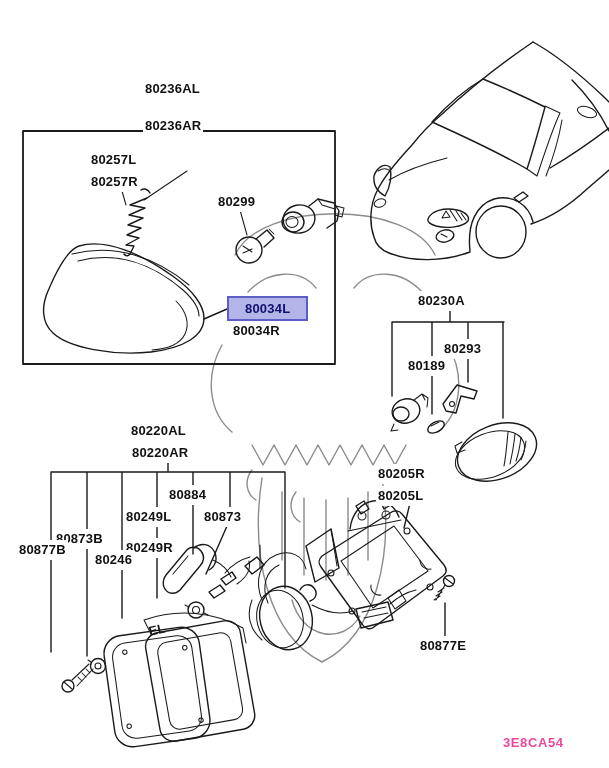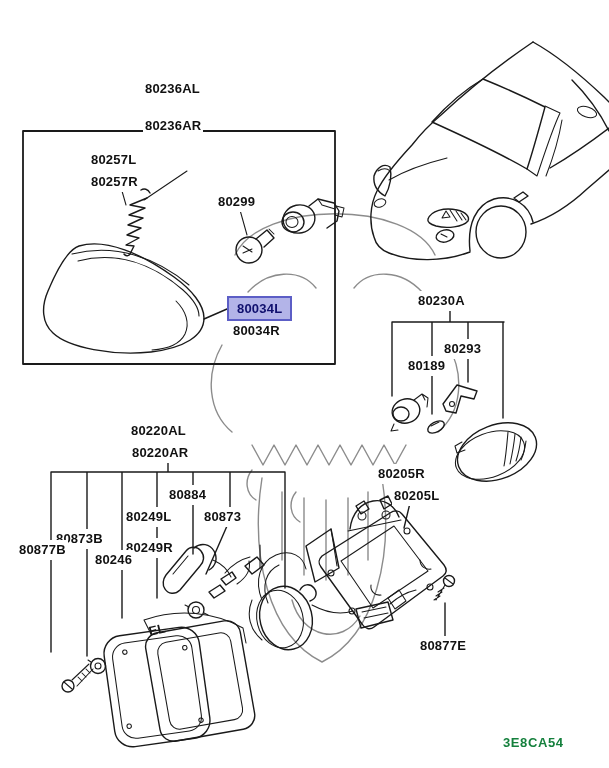--- a/index.html
+++ b/index.html
@@ -8,23 +8,23 @@
   #art{position:absolute;left:0;top:0;z-index:1;}
   #art path,#art rect,#art circle,#art ellipse,#art line{stroke:var(--line,#1a1a1a);fill:none;
         stroke-width:1.4;stroke-linecap:round;stroke-linejoin:round;}
   #art .tn{stroke-width:1.05;}
   #art .w2{stroke-width:1.8;}
   #art .nofill{stroke:none;}
   .lbl{position:absolute;z-index:2;font-weight:700;font-size:13px;line-height:20px;
        color:var(--label,#111);background:#fff;padding:0 2px;white-space:nowrap;
        letter-spacing:0.2px;cursor:pointer;}
   .lbl.hl{background:var(--hl-fill,#b3b4e8);border:2px solid var(--hl-border,#5c5ec6);
-       color:var(--hl-text,#10106e);padding:0 8px;line-height:21px;}
+       color:var(--hl-text,#10106e);padding:0 16px;line-height:21px;}
   .code{position:absolute;z-index:2;font-weight:700;font-size:13px;letter-spacing:0.6px;
-       color:#15803d;text-align:center;}
+       color:#ec4899;text-align:center;}
 </style>
 </head>
 <body>
 
 <div id="stage">
 
 <svg id="art" width="609" height="768" viewBox="0 0 609 768">
   <defs>
     <pattern id="hA" patternUnits="userSpaceOnUse" width="8" height="8" patternTransform="rotate(62)">
       <line x1="0" y1="0" x2="0" y2="8" stroke="#1a1a1a" stroke-width="1.1"></line>
@@ -220,21 +220,21 @@
   <div class="lbl" style="left:143px;top:116px">80236AR</div>
   <div class="lbl" style="left:89px;top:150px">80257L</div>
   <div class="lbl" style="left:89px;top:172px">80257R</div>
   <div class="lbl" style="left:216px;top:192px">80299</div>
   <div class="lbl hl" style="left:227px;top:296px">80034L</div>
   <div class="lbl" style="left:231px;top:321px">80034R</div>
   <div class="lbl" style="left:416px;top:291px">80230A</div>
   <div class="lbl" style="left:442px;top:339px">80293</div>
   <div class="lbl" style="left:406px;top:356px">80189</div>
   <div class="lbl" style="left:376px;top:464px">80205R</div>
-  <div class="lbl" style="left:392px;top:486px">80205L</div>
+  <div class="lbl" style="left:376px;top:486px">80205L</div>
   <div class="lbl" style="left:418px;top:636px">80877E</div>
   <div class="lbl" style="left:129px;top:421px">80220AL</div>
   <div class="lbl" style="left:130px;top:443px">80220AR</div>
   <div class="lbl" style="left:167px;top:485px">80884</div>
   <div class="lbl" style="left:124px;top:507px">80249L</div>
   <div class="lbl" style="left:202px;top:507px">80873</div>
   <div class="lbl" style="left:54px;top:529px">80873B</div>
   <div class="lbl" style="left:124px;top:538px">80249R</div>
   <div class="lbl" style="left:17px;top:540px">80877B</div>
   <div class="lbl" style="left:93px;top:550px">80246</div>

